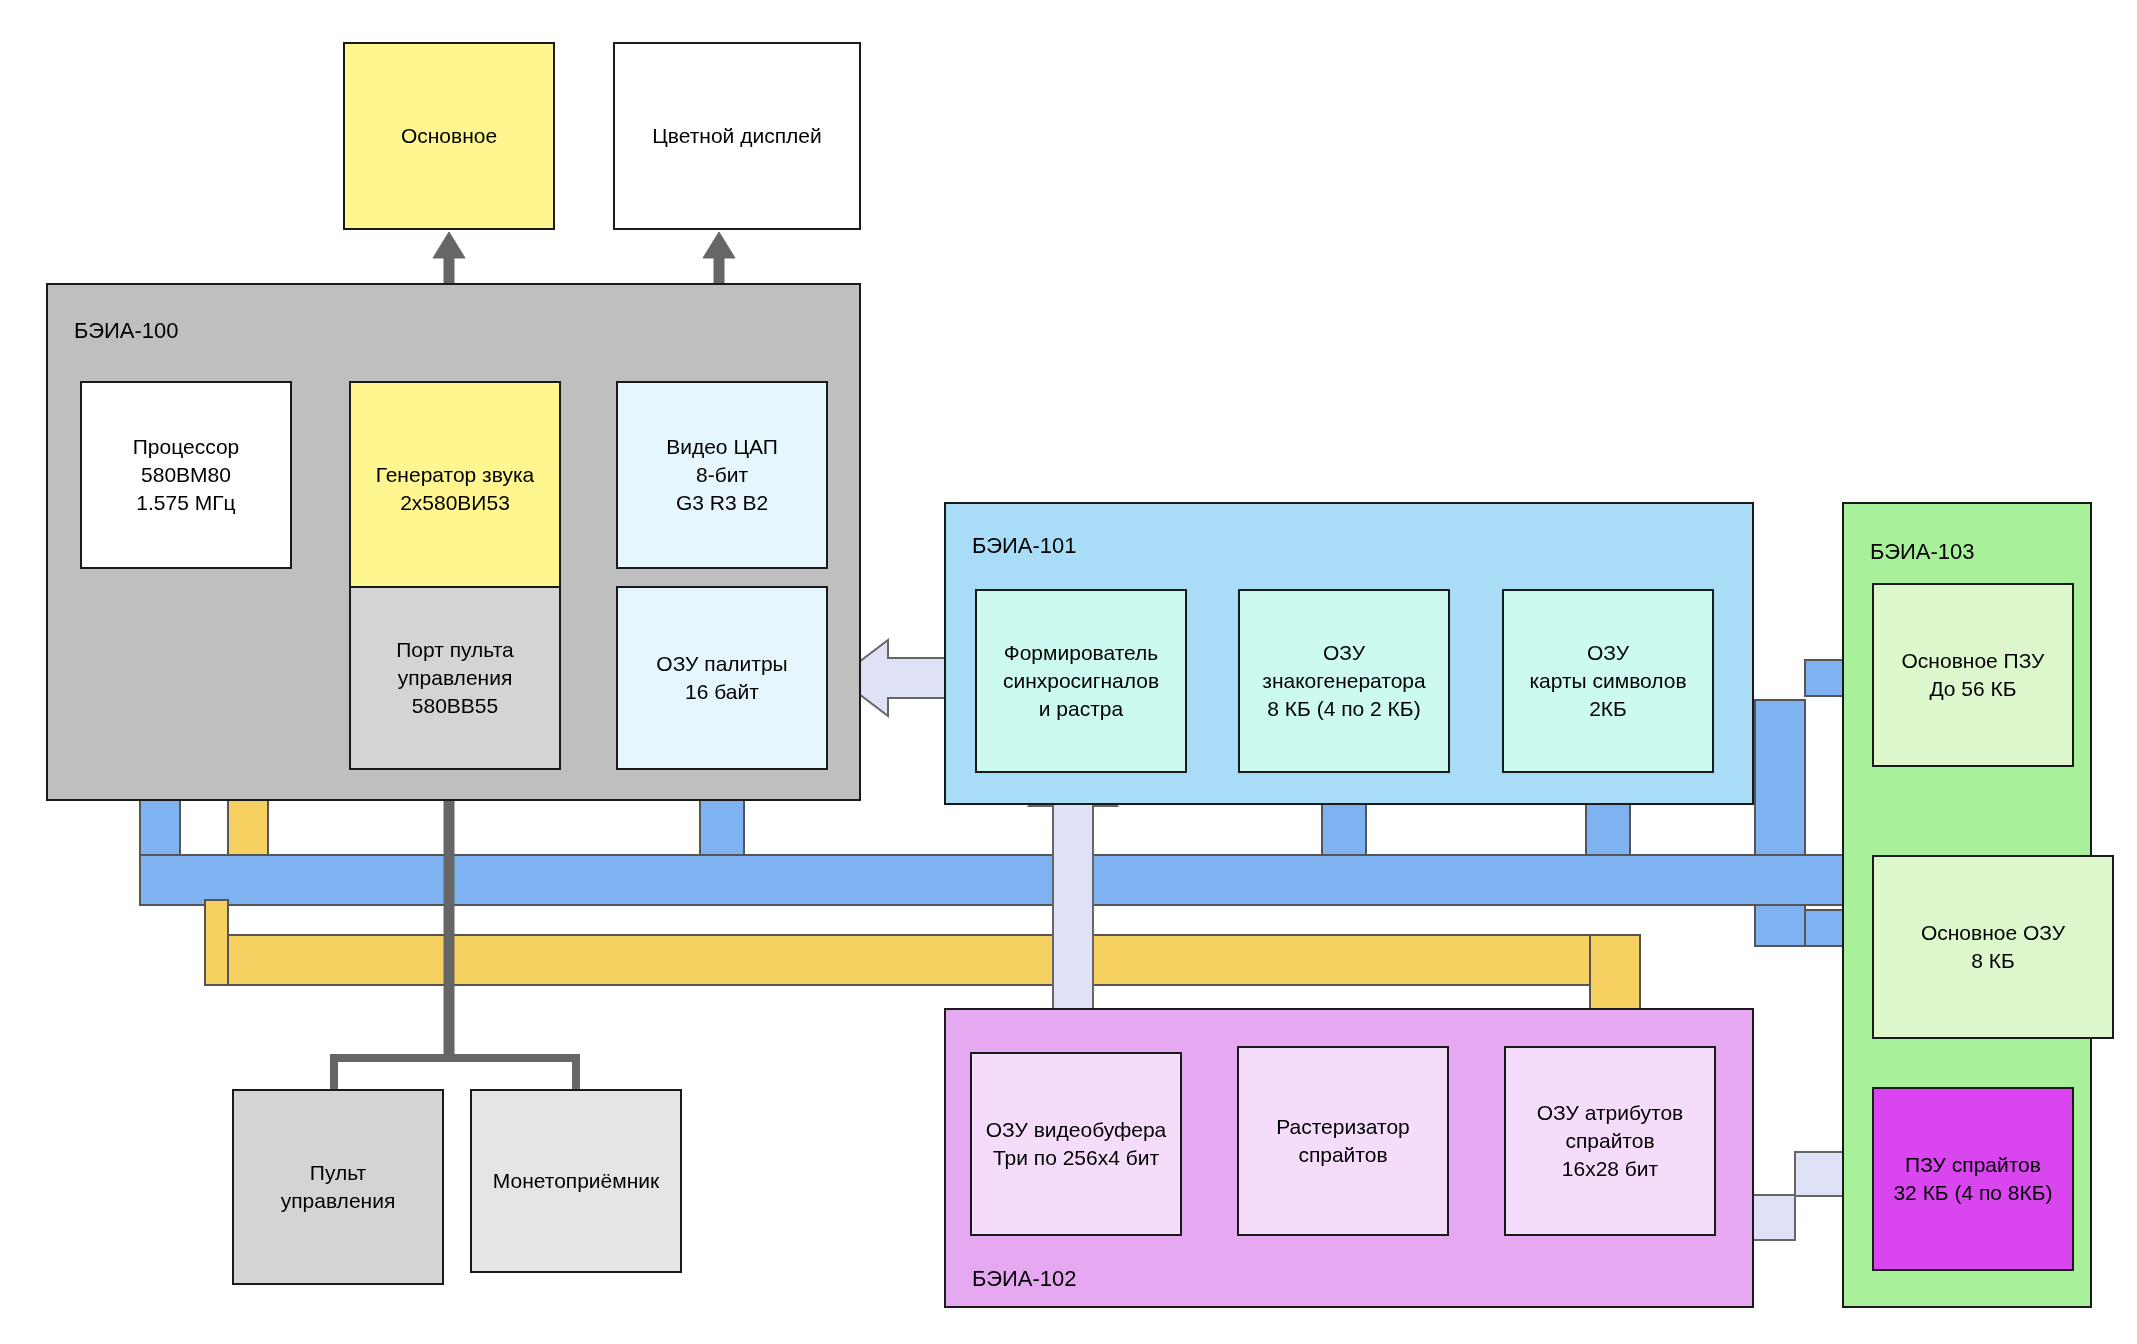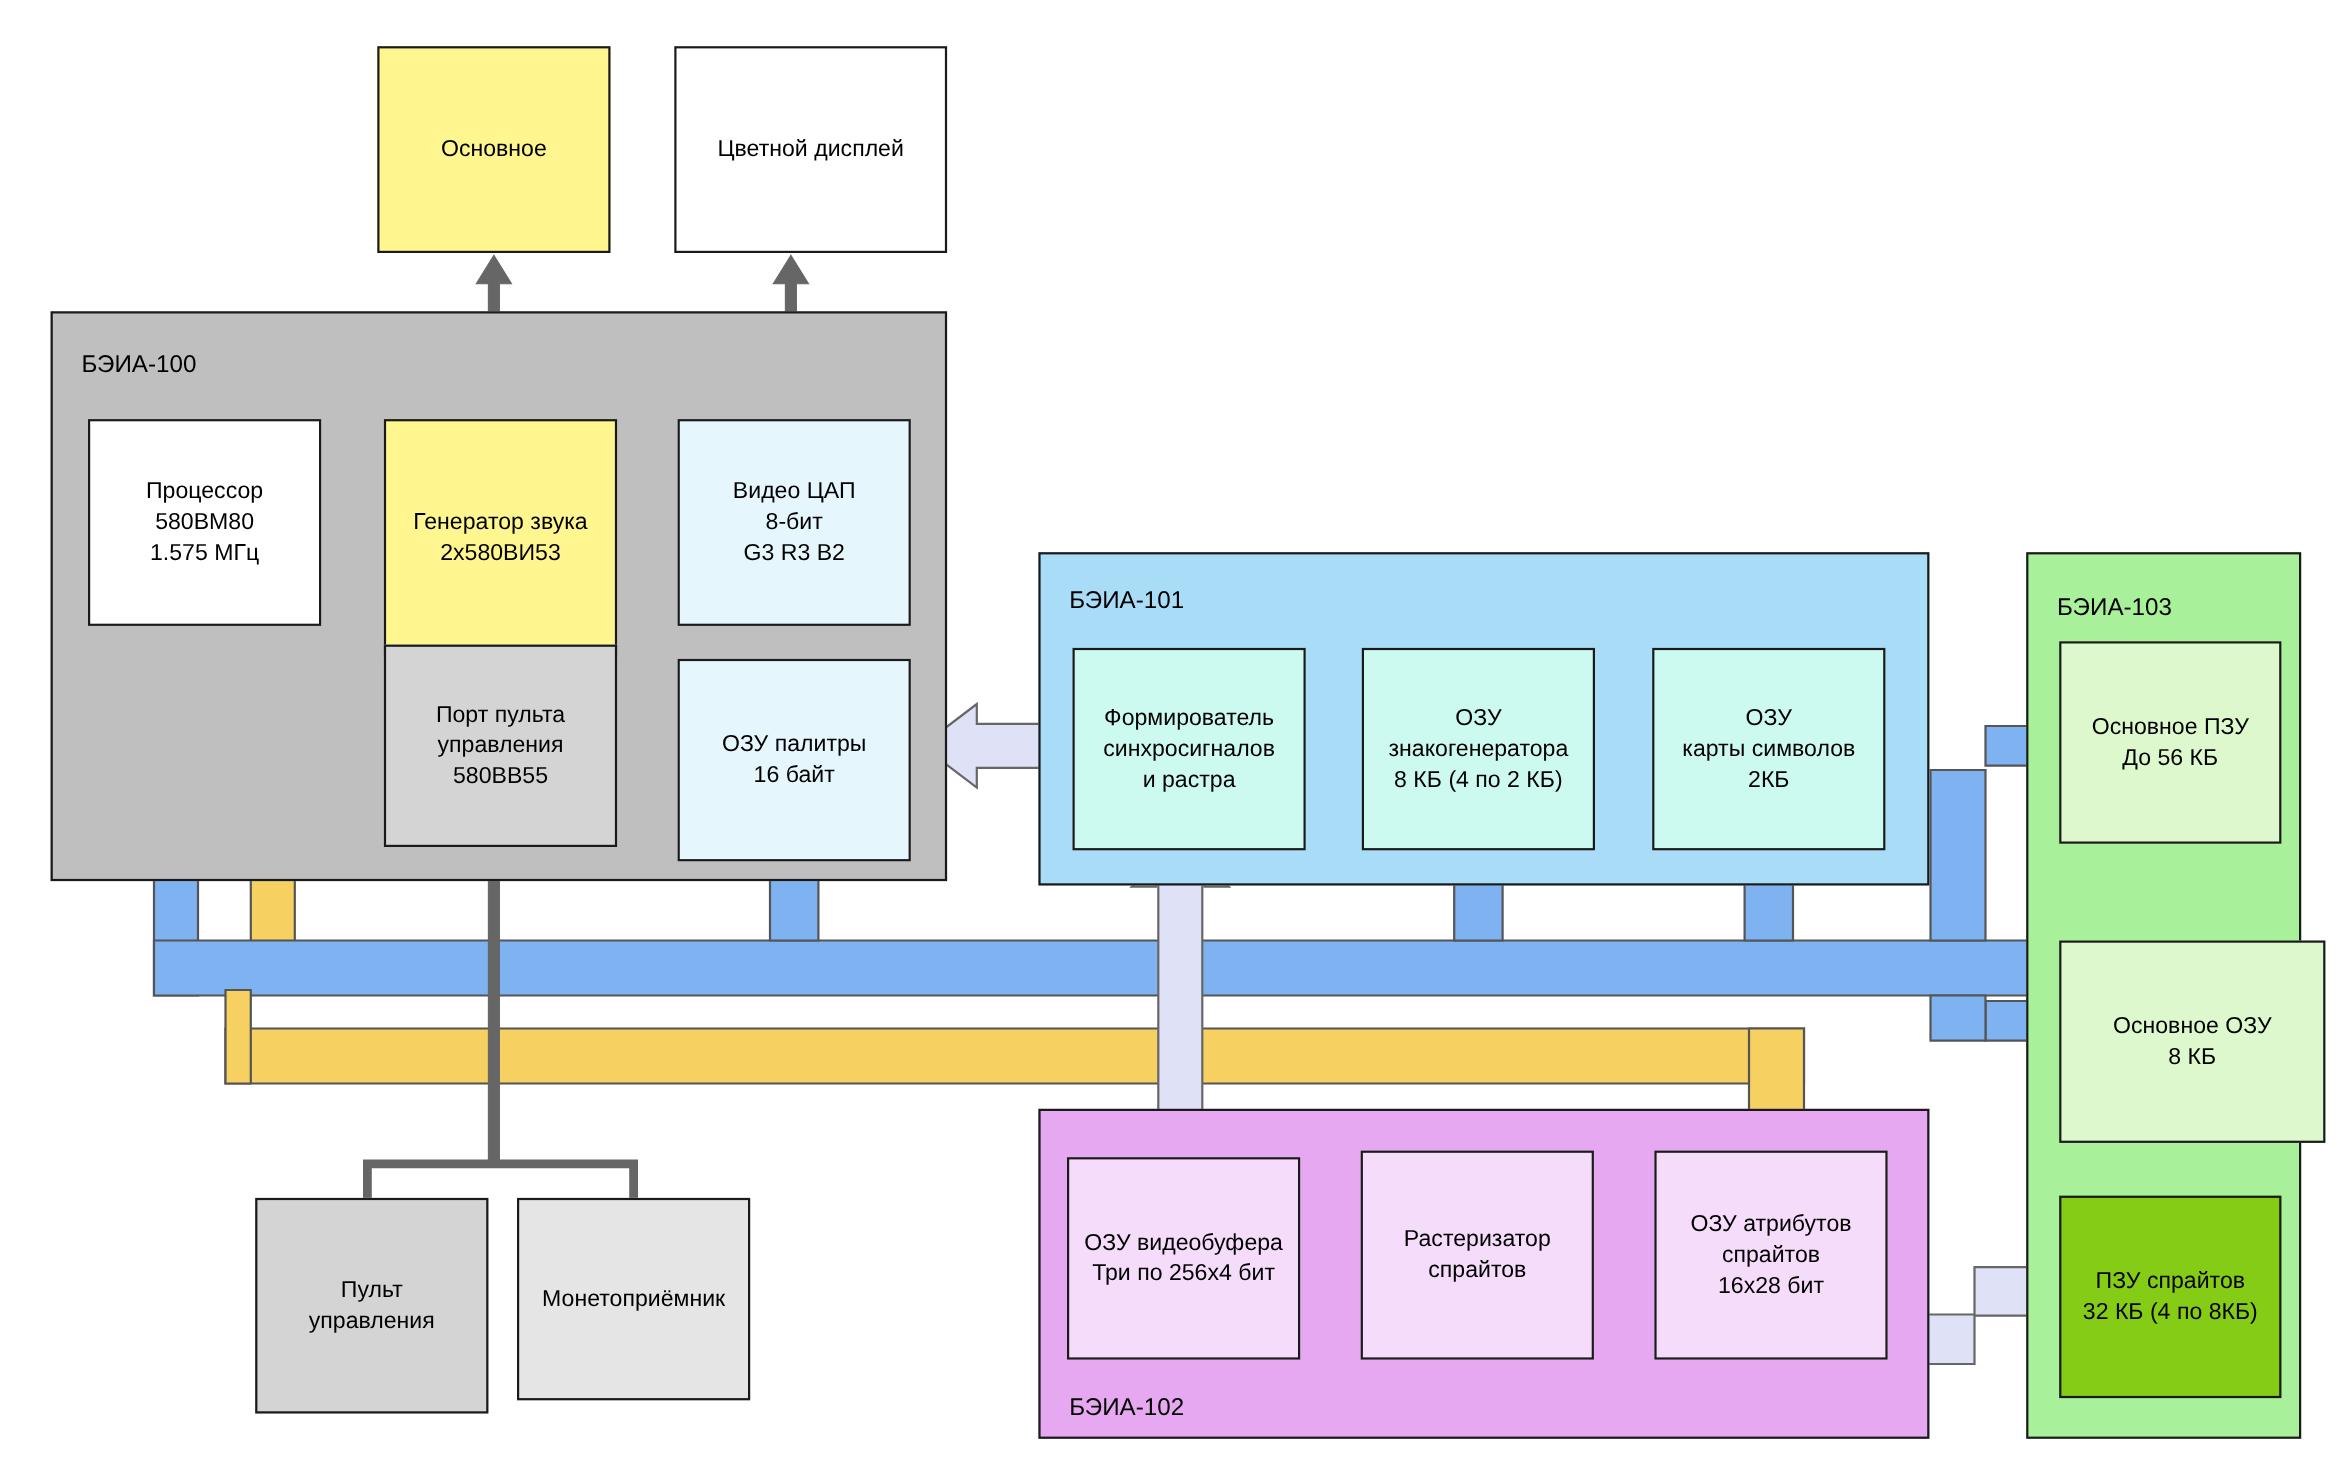--- a/index.html
+++ b/index.html
@@ -87,21 +87,21 @@
   <div class="node" id="n-videodac" style="left: 616px; top: 381px; width: 212px; height: 188px; background: rgb(230, 246, 253);">
       <span>Видео ЦАП
 8-бит
 G3 R3 B2</span>
     </div>
   <div class="node" id="n-ctrlport" style="left: 349px; top: 586px; width: 212px; height: 184px; background: rgb(212, 212, 212);">
       <span>Порт пульта
 управления
 580ВВ55</span>
     </div>
-  <div class="node" id="n-palette" style="left: 616px; top: 586px; width: 212px; height: 184px; background: rgb(230, 246, 253); margin-top: 13px;">
+  <div class="node" id="n-palette" style="left: 616px; top: 586px; width: 212px; height: 184px; background: rgb(230, 246, 253);">
       <span>ОЗУ палитры
 16 байт</span>
     </div>
   <div class="node" id="n-syncgen" style="left: 975px; top: 589px; width: 212px; height: 184px; background: rgb(204, 250, 240);">
       <span>Формирователь
 синхросигналов
 и растра</span>
     </div>
   <div class="node" id="n-chargenram" style="left: 1238px; top: 589px; width: 212px; height: 184px; background: rgb(204, 250, 240);">
       <span>ОЗУ
@@ -127,21 +127,21 @@
 16х28 бит</span>
     </div>
   <div class="node" id="n-mainrom" style="left: 1872px; top: 583px; width: 202px; height: 184px; background: rgb(220, 248, 204);">
       <span>Основное ПЗУ
 До 56 КБ</span>
     </div>
   <div class="node" id="n-mainram" style="left: 1872px; top: 855px; width: 242px; height: 184px; background: rgb(220, 248, 204);">
       <span>Основное ОЗУ
 8 КБ</span>
     </div>
-  <div class="node" id="n-spriterom" style="left: 1872px; top: 1087px; width: 202px; height: 184px; background: #84cc16; text-align: center;">
+  <div class="node" id="n-spriterom" style="left: 1872px; top: 1087px; width: 202px; height: 184px; background: #d946ef; text-align: center;">
       <span>ПЗУ спрайтов
 32 КБ (4 по 8КБ)</span>
     </div>
   <div class="node" id="n-ctrlpanel" style="left: 232px; top: 1089px; width: 212px; height: 196px; background: rgb(212, 212, 212);">
       <span>Пульт
 управления</span>
     </div>
   <div class="node" id="n-coinacceptor" style="left: 470px; top: 1089px; width: 212px; height: 184px; background: #e5e5e5;">
       <span>Монетоприёмник</span>
     </div>

